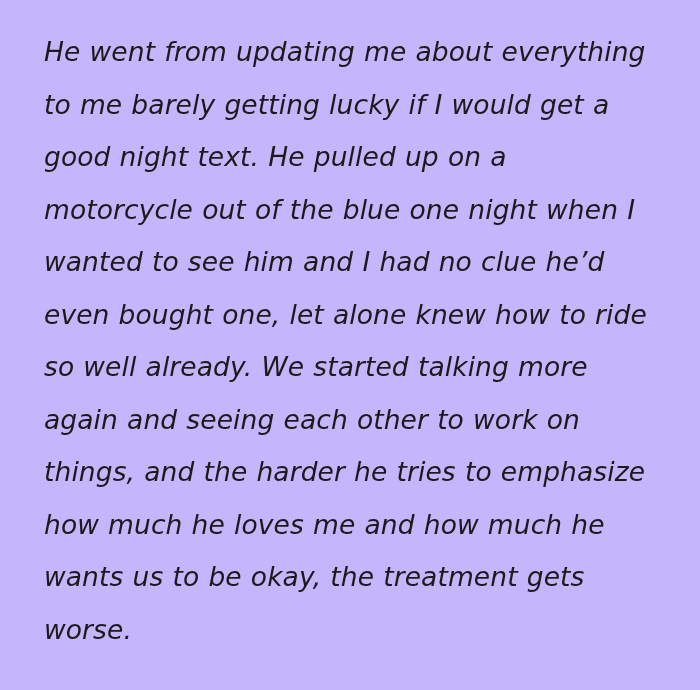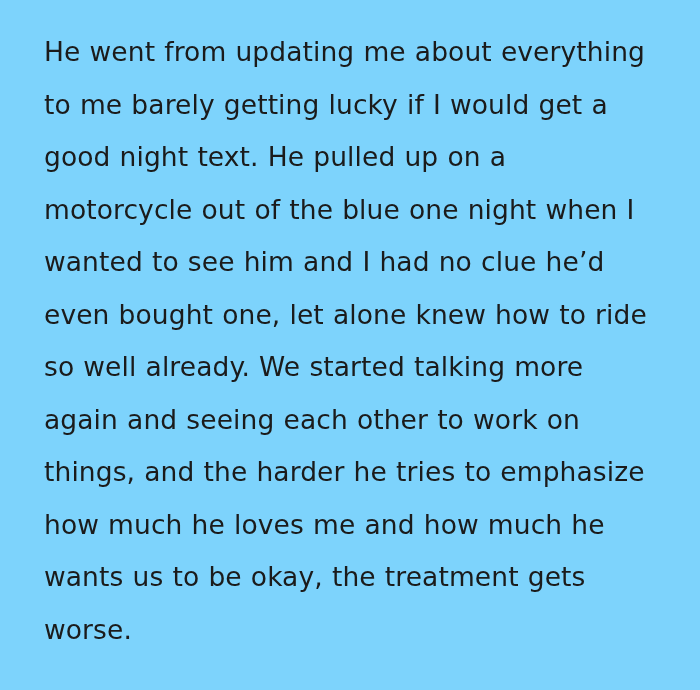--- a/index.html
+++ b/index.html
@@ -10,23 +10,24 @@
     width: 700px;
     height: 690px;
     background: #f7f7f7;
     font-family: "DejaVu Sans", sans-serif;
     overflow: hidden;
   }
   .page {
     width: 700px;
     height: 690px;
     box-sizing: border-box;
-    background: #7dd3fc;
+    background: #c4b5fd;
     padding: 26px 44px 20px 44px;
     display: block;
+    font-style: italic;
   }
   .text-block {
     font-size: 26.5px;
     line-height: 52.5px;
     color: #1b1b1b;
     letter-spacing: 0.1px;
     word-spacing: 0.6px;
     text-align: left;
     white-space: normal;
   }

